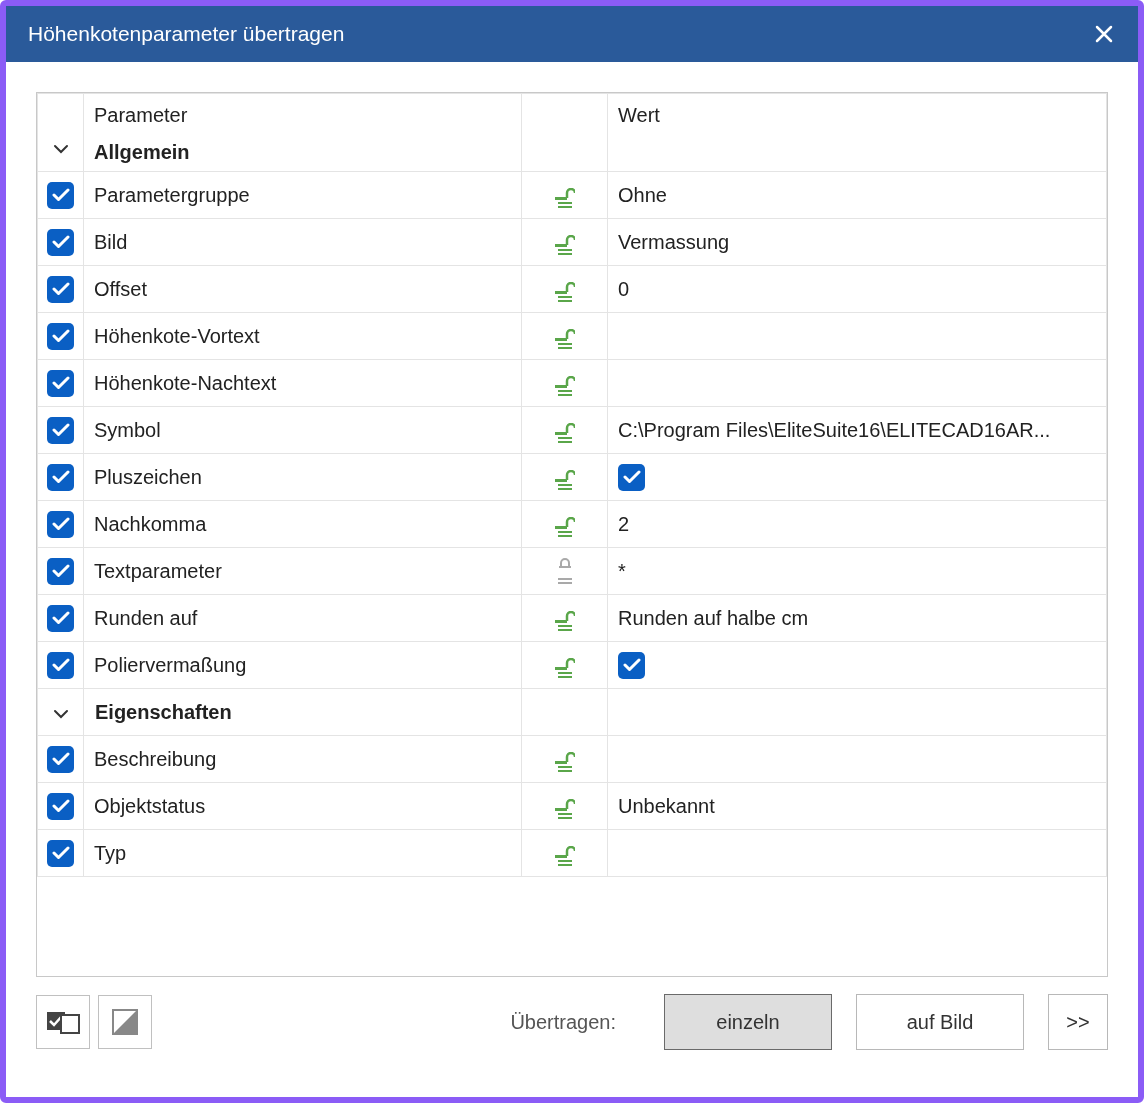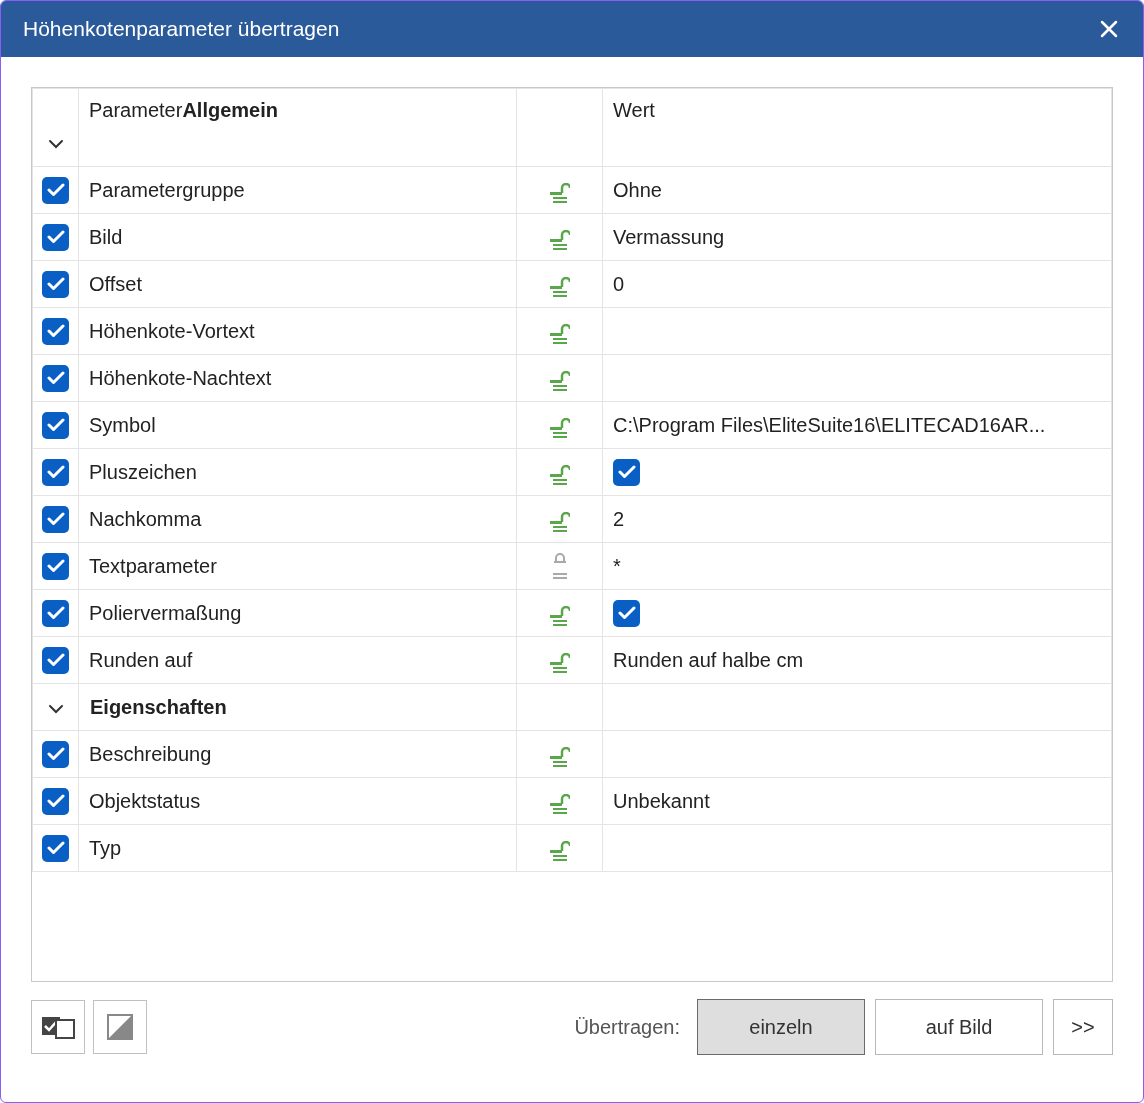--- a/index.html
+++ b/index.html
@@ -6,21 +6,21 @@
   body {
     font-family: "Segoe UI", Arial, sans-serif;
     background: #fff;
     width: 1144px;
     height: 1103px;
     overflow: hidden;
   }
   .window {
     width: 1144px;
     height: 1103px;
-    border: 1px solid #8b5cf6;
+    border: 6px solid #8b5cf6;
     border-radius: 6px;
     overflow: hidden;
     display: flex;
     flex-direction: column;
     background: #fff;
   }
   .titlebar {
     background: #2a5a9a;
     color: #fff;
     height: 56px;
@@ -76,24 +76,25 @@
     vertical-align: top;
     padding-top: 10px;
   }
   tr.header-row td.col-check { vertical-align: bottom; padding-bottom: 12px; }
   tr.group-row td.col-param {
     font-weight: 700;
     padding-left: 11px;
   }
   .header-stack {
     display: flex;
-    flex-direction: row;
+    flex-direction: column;
+    gap: 14px;
   }
   .header-label { font-weight: 400; }
-  .header-group { font-weight: 700; text-align: right; }
+  .header-group { font-weight: 700; }
   .chev {
     display: inline-block;
     cursor: pointer;
   }
   .chev svg { display: block; }
   .checkbox {
     width: 27px;
     height: 27px;
     border-radius: 5px;
     background: #0a5fc4;
@@ -141,34 +142,35 @@
     background: #fff;
     display: flex;
     align-items: center;
     justify-content: center;
     cursor: pointer;
   }
   .footer-spacer { flex: 1; }
   .footer-label {
     font-size: 20px;
     color: #555;
-    margin-right: 7px;
+    margin-right: 24px;
   }
   .btn {
     height: 56px;
     border: 1px solid #b8b8b8;
     background: #fff;
     font-size: 20px;
     color: #333;
     padding: 0 30px;
     min-width: 168px;
     cursor: pointer;
     display: flex;
     align-items: center;
     justify-content: center;
+    margin-left: 14px;
   }
   .btn.active {
     background: #dedede;
     border: 1.5px solid #6a6a6a;
   }
   .btn.small {
     min-width: 60px;
     padding: 0 14px;
   }
 </style>
@@ -376,55 +378,55 @@
                   </span>
                 </span></td>
               <td class="col-value"><span>*</span></td>
             </tr>
             <tr>
               <td class="col-check"><span class="checkbox">
                   <svg width="18" height="14" viewBox="0 0 18 14">
                     <path d="M2 7 L6.5 11.5 L16 2" stroke="#fff" stroke-width="3" fill="none" stroke-linecap="round" stroke-linejoin="round"></path>
                   </svg>
                 </span></td>
+              <td class="col-param"><span>Runden auf</span></td>
+              <td class="col-lock"><span class="lock-icon lock-open">
+                  <svg width="20" height="12" viewBox="0 0 20 12">
+                    <path d="M12 10 V5 a4 4 0 0 1 8 0" stroke="currentColor" stroke-width="2.5" fill="none"></path>
+                    <rect x="0" y="9" width="12" height="3" fill="currentColor"></rect>
+                  </svg>
+                  <span class="lines">
+                    <span></span>
+                    <span></span>
+                  </span>
+                </span></td>
+              <td class="col-value"><span>Runden auf halbe cm</span></td>
+            </tr>
+            <tr>
+              <td class="col-check"><span class="checkbox">
+                  <svg width="18" height="14" viewBox="0 0 18 14">
+                    <path d="M2 7 L6.5 11.5 L16 2" stroke="#fff" stroke-width="3" fill="none" stroke-linecap="round" stroke-linejoin="round"></path>
+                  </svg>
+                </span></td>
               <td class="col-param"><span>Poliervermaßung</span></td>
               <td class="col-lock"><span class="lock-icon lock-open">
                   <svg width="20" height="12" viewBox="0 0 20 12">
                     <path d="M12 10 V5 a4 4 0 0 1 8 0" stroke="currentColor" stroke-width="2.5" fill="none"></path>
                     <rect x="0" y="9" width="12" height="3" fill="currentColor"></rect>
                   </svg>
                   <span class="lines">
                     <span></span>
                     <span></span>
                   </span>
                 </span></td>
               <td class="col-value"><span class="checkbox">
                   <svg width="18" height="14" viewBox="0 0 18 14">
                     <path d="M2 7 L6.5 11.5 L16 2" stroke="#fff" stroke-width="3" fill="none" stroke-linecap="round" stroke-linejoin="round"></path>
                   </svg>
                 </span></td>
-            </tr>
-            <tr>
-              <td class="col-check"><span class="checkbox">
-                  <svg width="18" height="14" viewBox="0 0 18 14">
-                    <path d="M2 7 L6.5 11.5 L16 2" stroke="#fff" stroke-width="3" fill="none" stroke-linecap="round" stroke-linejoin="round"></path>
-                  </svg>
-                </span></td>
-              <td class="col-param"><span>Runden auf</span></td>
-              <td class="col-lock"><span class="lock-icon lock-open">
-                  <svg width="20" height="12" viewBox="0 0 20 12">
-                    <path d="M12 10 V5 a4 4 0 0 1 8 0" stroke="currentColor" stroke-width="2.5" fill="none"></path>
-                    <rect x="0" y="9" width="12" height="3" fill="currentColor"></rect>
-                  </svg>
-                  <span class="lines">
-                    <span></span>
-                    <span></span>
-                  </span>
-                </span></td>
-              <td class="col-value"><span>Runden auf halbe cm</span></td>
             </tr>
             <tr class="group-row">
               <td class="col-check"><span class="chev"><svg width="16" height="10" viewBox="0 0 16 10">
                     <path d="M2 2 L8 8 L14 2" stroke="#333" stroke-width="2" fill="none" stroke-linecap="round"></path>
                   </svg></span></td>
               <td class="col-param"><span>Eigenschaften</span></td>
               <td class="col-lock"></td>
               <td class="col-value"></td>
             </tr>
             <tr>

